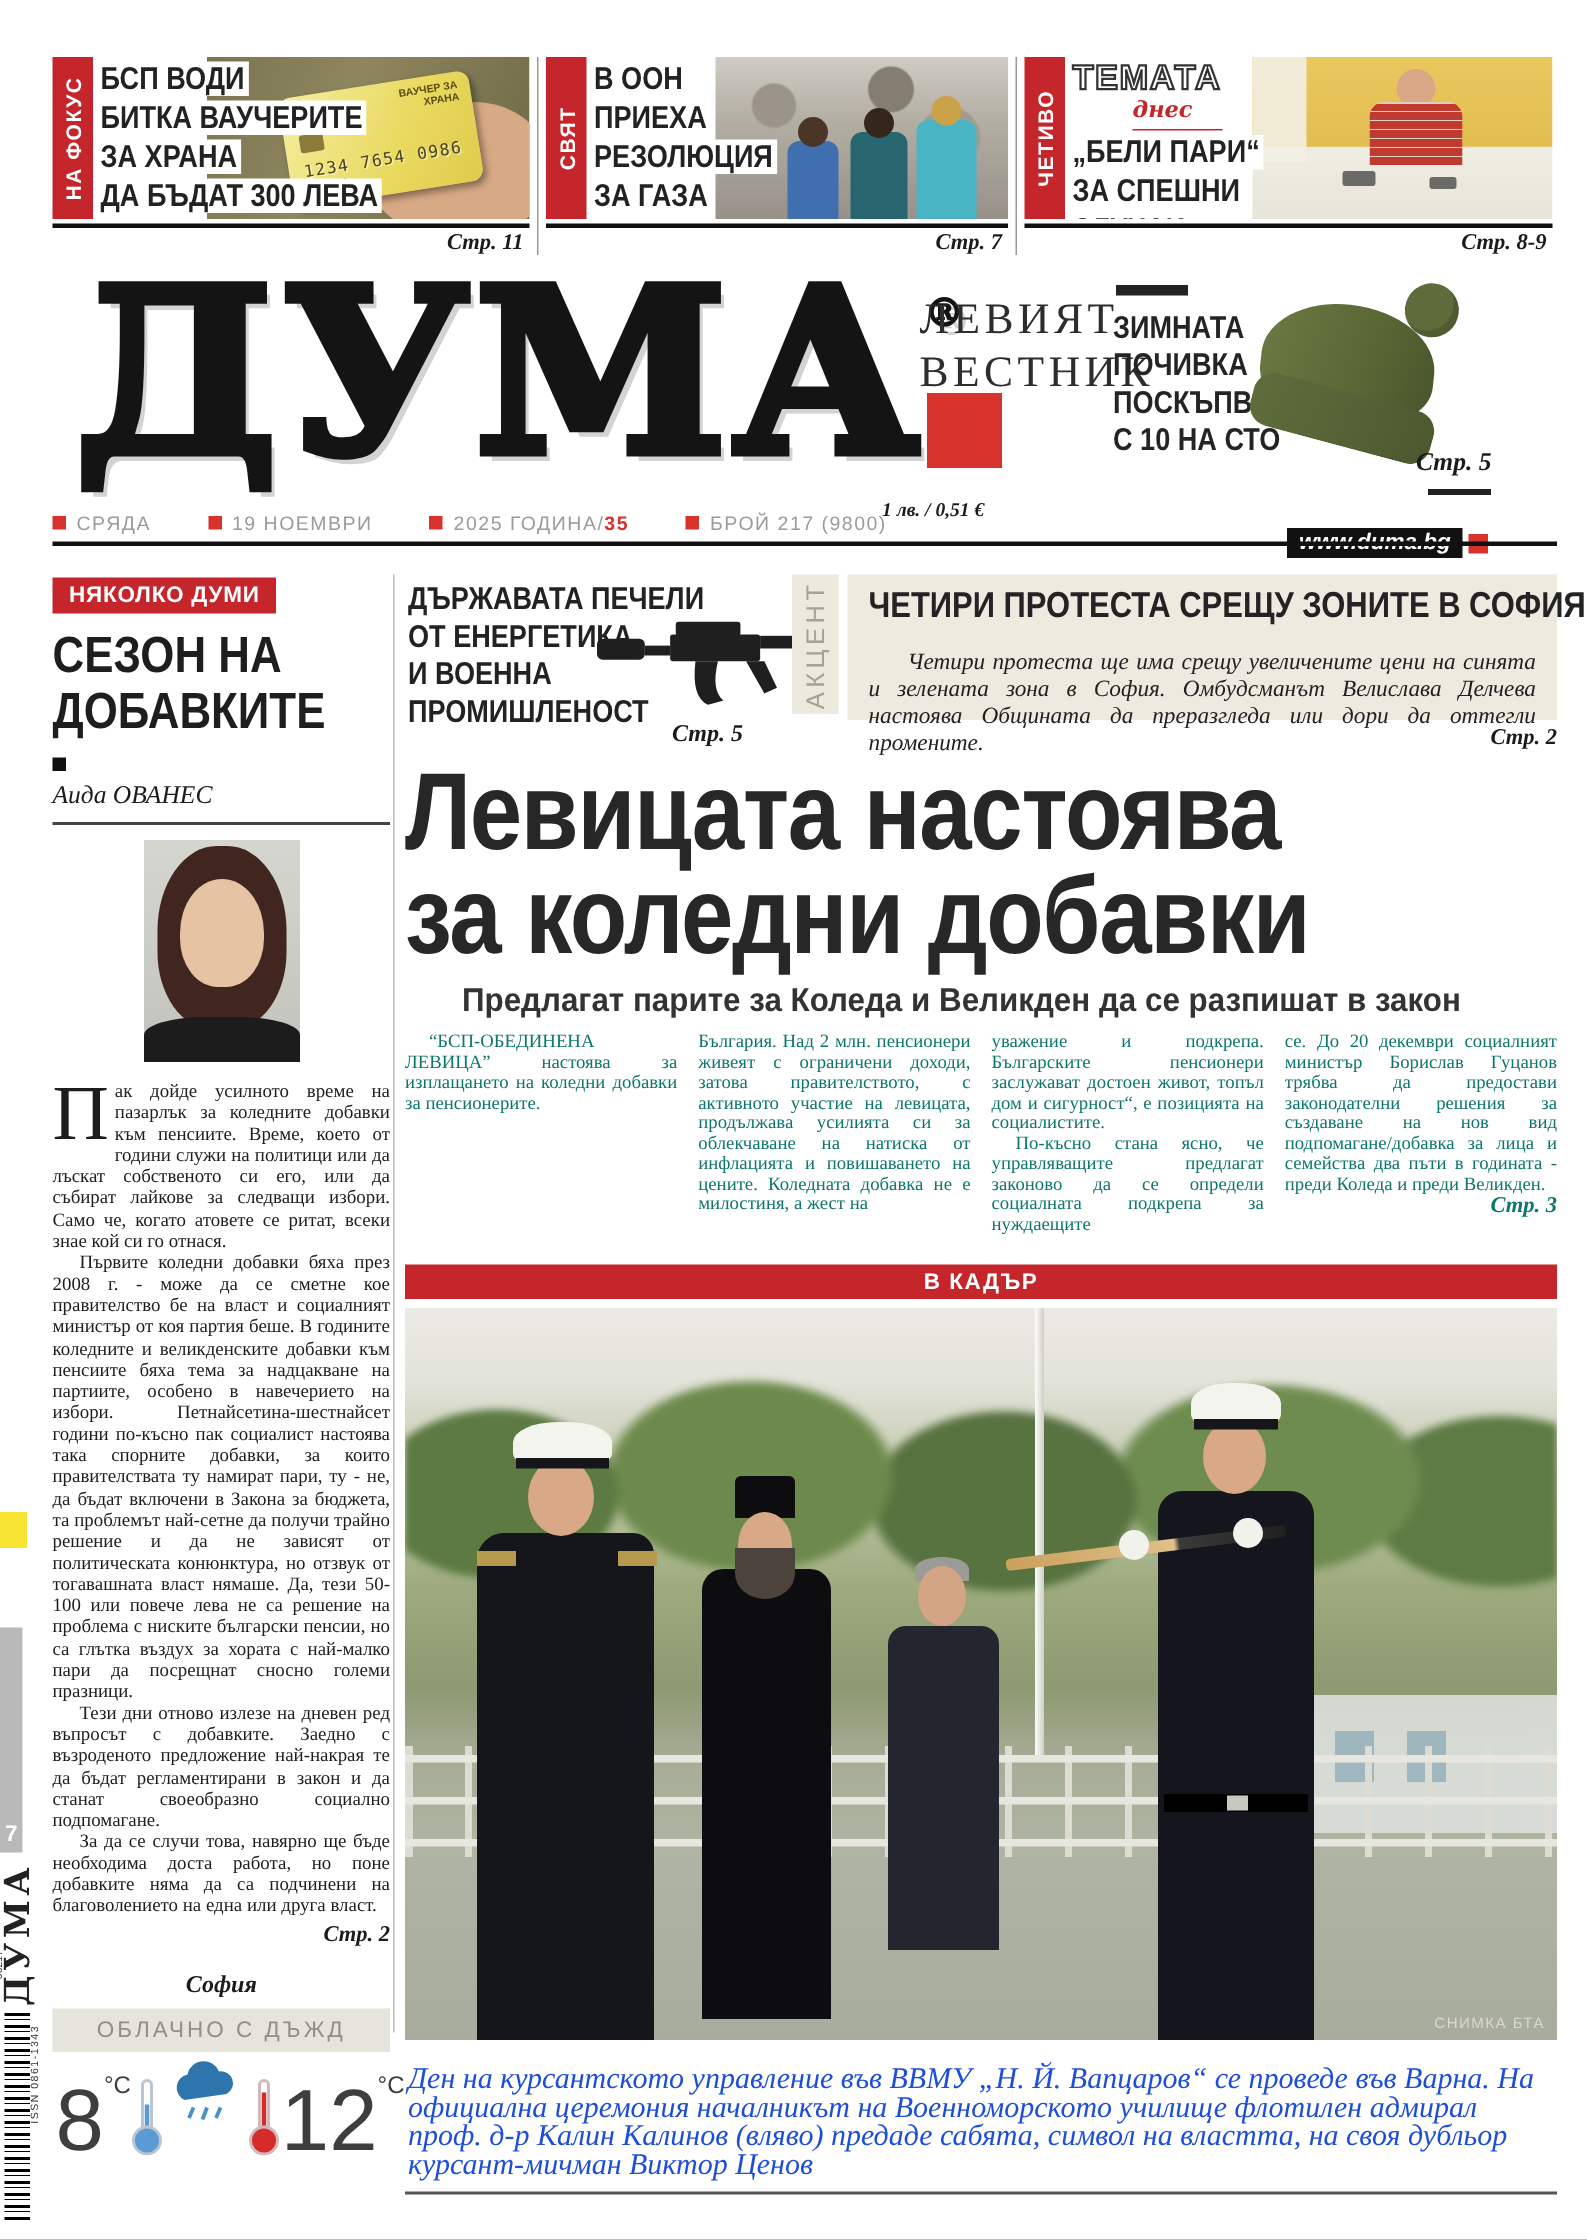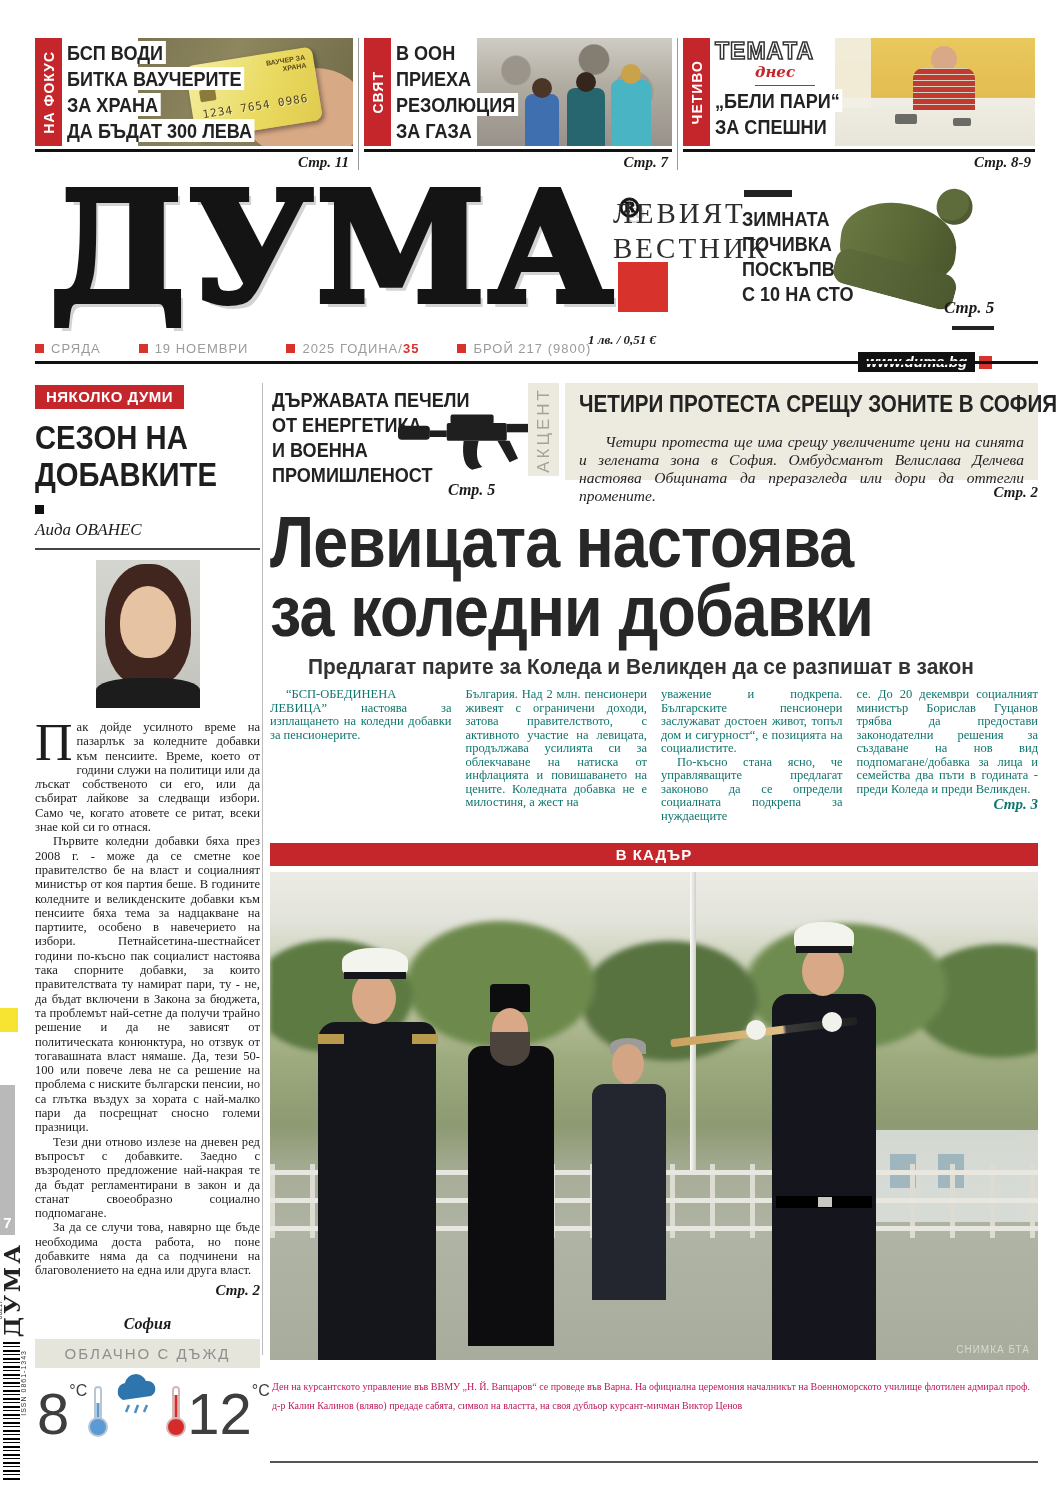--- a/index.html
+++ b/index.html
@@ -200,21 +200,21 @@
   .guest-hair{position:absolute;left:18px;top:10px;width:36px;height:16px;border-radius:50% 50% 0 0;background:#9b9b97;}
   .cadet-body{position:absolute;top:78px;left:6px;width:104px;height:410px;background:#14151d;border-radius:16px 16px 0 0;}
   .cadet .fig-head{left:36px;top:30px;width:42px;height:50px;}
   .cadet .fig-cap{left:28px;top:6px;width:60px;height:30px;}
   .cadet .fig-capband{left:30px;top:30px;width:56px;height:7px;}
   .belt{position:absolute;top:280px;left:10px;width:96px;height:12px;background:#000;}
   .buckle{position:absolute;top:281px;left:52px;width:14px;height:10px;background:#c8c8c0;}
   .sword{position:absolute;left:-96px;top:112px;width:188px;height:8px;background:linear-gradient(90deg,#caa05c,#e0c089 60%,#3a3a3a 62%,#20201e);transform:rotate(-7deg);border-radius:3px;}
   .glove{position:absolute;width:20px;height:20px;border-radius:50%;background:#f2f2ec;}
   .credit{position:absolute;right:8px;bottom:5px;font-family:"Liberation Sans",sans-serif;font-size:10px;color:#d8d8d2;letter-spacing:1px;}
-  .caption{position:absolute;left:2px;top:994px;width:760px;font-size:10px;line-height:19px;color:#be185d;}
+  .caption{position:absolute;left:2px;top:994px;width:760px;font-style:italic;font-size:20px;line-height:19px;color:#1d4ed8;}
   .bottom-rule{position:absolute;left:0;top:1078px;width:768px;height:2px;background:#555;}
 
   svg .ink{fill:#1f1f1f;}
 </style>
 </head>
 <body>
 
 <div id="page">
 
   <div class="teaser-strip">

